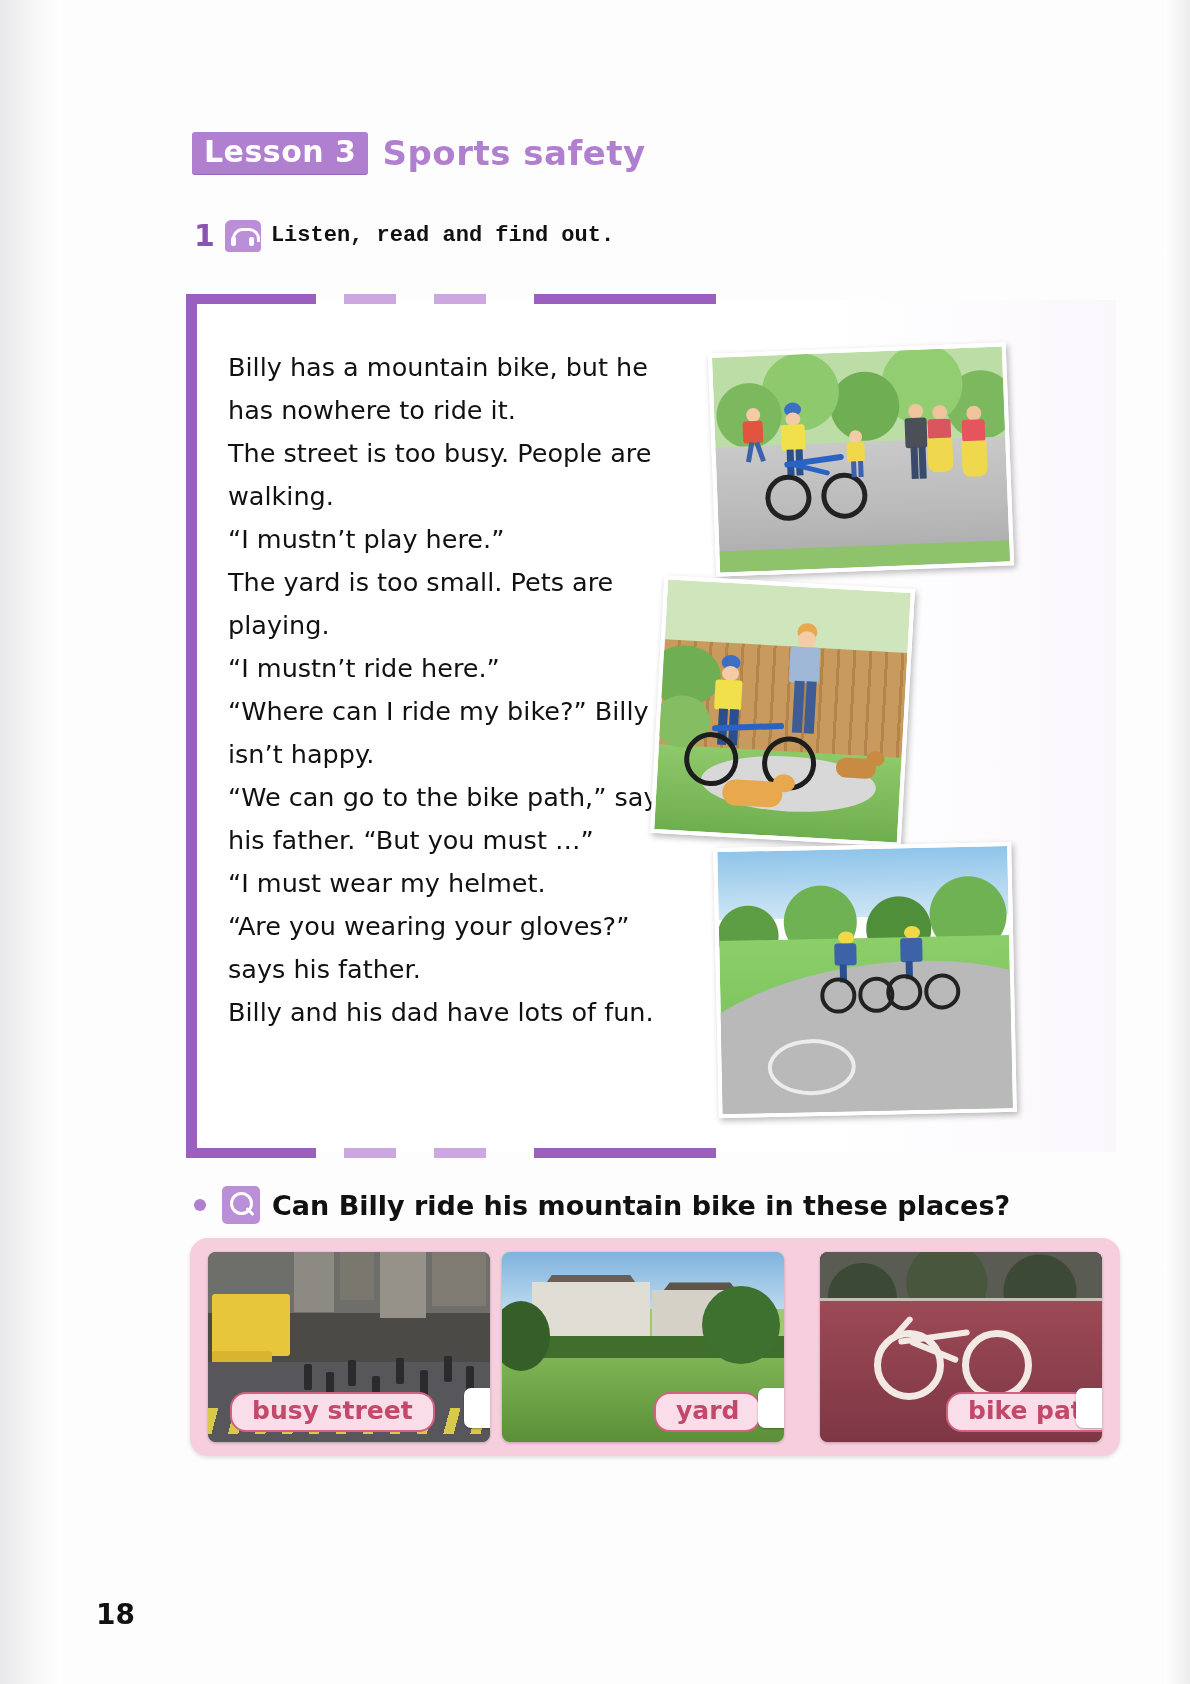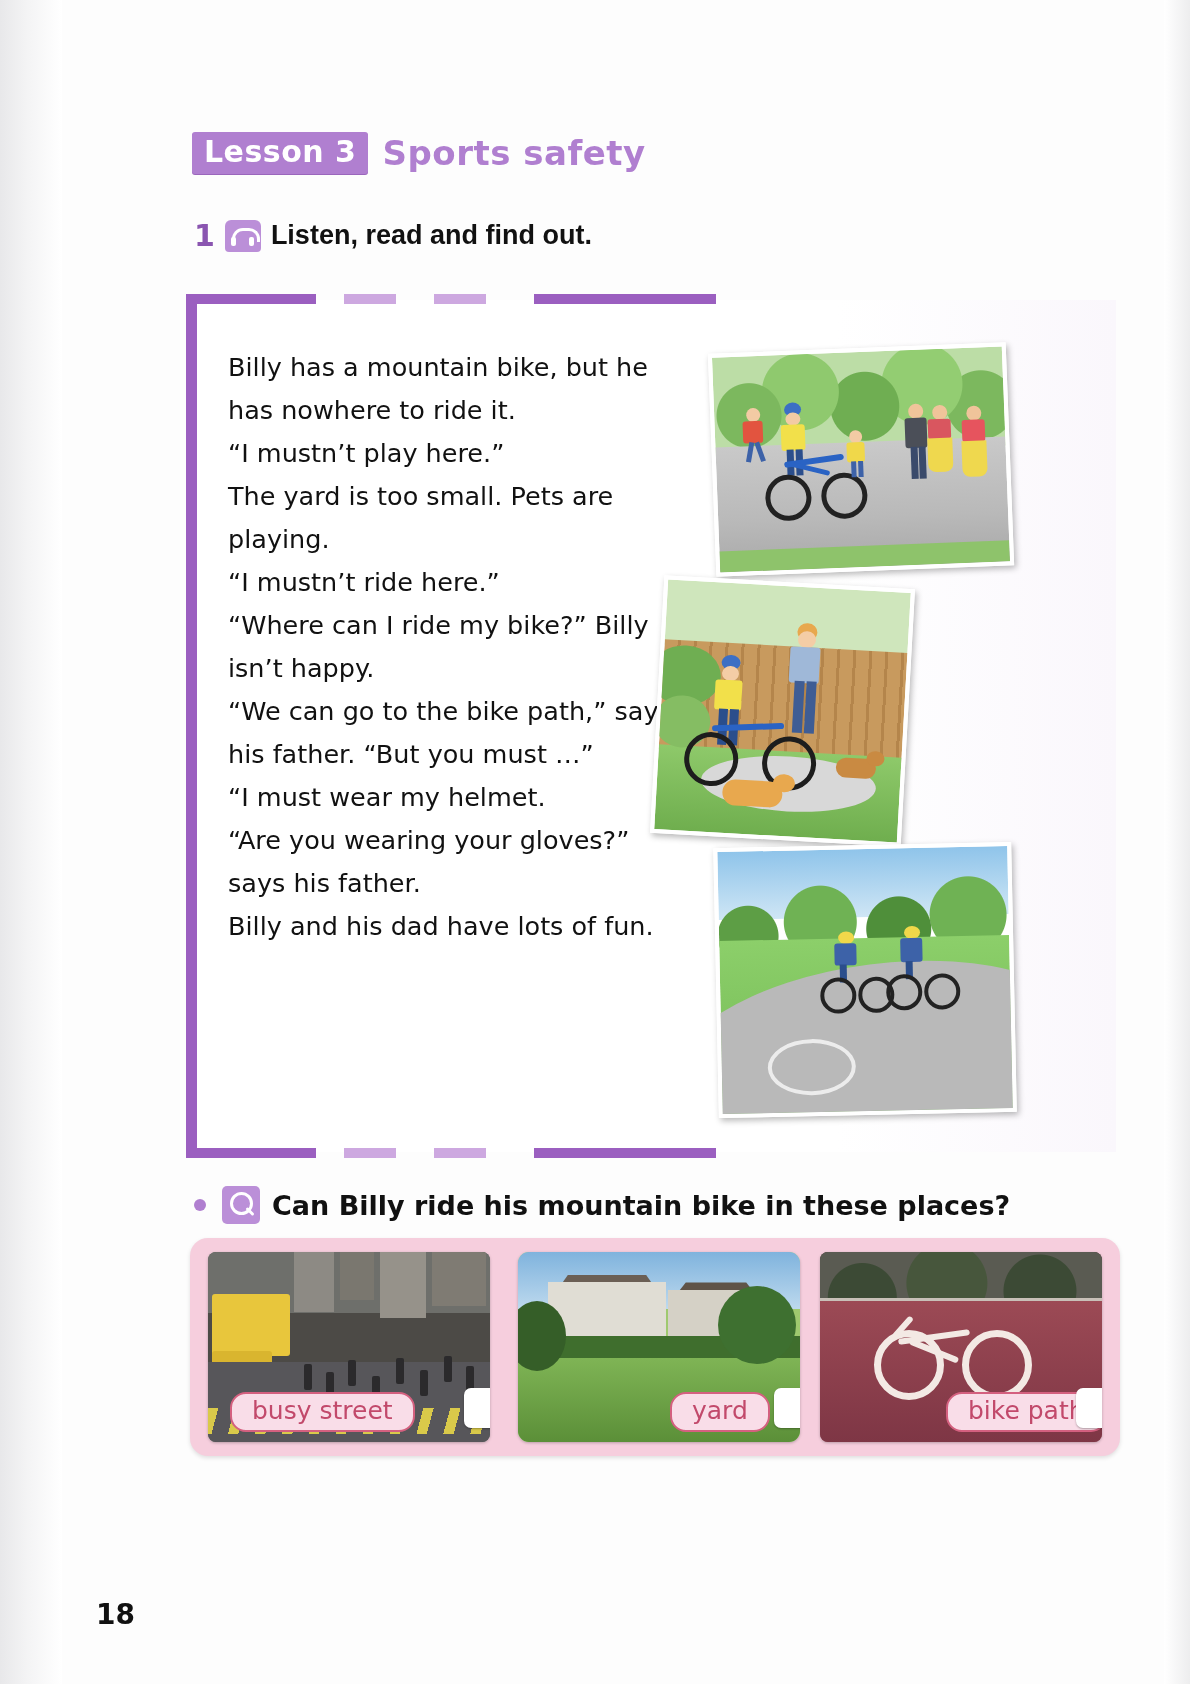--- a/index.html
+++ b/index.html
@@ -96,24 +96,24 @@
   .headphone-icon::after {
     content: "";
     position: absolute;
     left: 6px; top: 17px;
     width: 5px; height: 9px;
     background: #ffffff;
     border-radius: 2px;
     box-shadow: 18px 0 0 #ffffff;
   }
   .task1-text {
-    font-size: 27px;
+    font-size: 22px;
     font-weight: bold;
     color: #111;
-    font-family: Liberation Sans, sans-serif;
+    font-family: Liberation Mono, monospace;
   }
 
   
   .reading-panel {
     position: absolute;
     left: 186px;
     top: 300px;
     width: 930px;
     height: 852px;
     background: linear-gradient(to right, #ffffff 70%, #faf7fc 100%);
@@ -279,23 +279,24 @@
   }
   .photo-card {
     position: absolute;
     top: 14px;
     width: 282px;
     height: 190px;
     background: #ffffff;
     border-radius: 8px;
     overflow: hidden;
     box-shadow: 0 1px 3px rgba(0,0,0,0.25);
+    font-weight: bold;
   }
   .pc1 { left: 18px; }
-  .pc2 { left: 328px; border-radius: 11px; }
+  .pc2 { left: 312px; }
   .pc3 { left: 630px; }
 
   
   .ph1 { position:absolute; inset:0; background:#4c4a46; }
   .ph1 .sky { position:absolute; left:0; top:0; right:0; height:32%; background:#6e6f6b; }
   .ph1 .bus { position:absolute; left:4px; top:22%; width:78px; height:62px; background:#e8c63c; border-radius:3px;}
   .ph1 .bus2 { position:absolute; left:4px; top:52%; width:60px; height:40px; background:#d9b52f; border-radius:3px;}
   .ph1 .road { position:absolute; left:0; bottom:0; right:0; height:42%; background:#57565a; }
   .ph1 .zebra { position:absolute; left:0; bottom:8px; right:0; height:26px;
       background: repeating-linear-gradient(105deg, #d9c94a 0 10px, transparent 10px 26px); }
@@ -408,20 +409,21 @@
       <div class="seg" style="width:28px; background:transparent;"></div>
       <div class="seg light" style="width:52px;"></div>
       <div class="seg" style="width:38px; background:transparent;"></div>
       <div class="seg light" style="width:52px;"></div>
       <div class="seg" style="width:48px; background:transparent;"></div>
       <div class="seg" style="width:182px;"></div>
     </div>
 
     <div class="story">
       <div>Billy has a mountain bike, but he has nowhere to ride it.</div>
+      <div>The street is too busy. People are walking.</div>
       <div>“I mustn’t play here.”</div>
       <div>The yard is too small. Pets are playing.</div>
       <div>“I mustn’t ride here.”</div>
       <div>“Where can I ride my bike?” Billy isn’t happy.</div>
       <div>“We can go to the bike path,” says his father. “But you must …”</div>
       <div>“I must wear my helmet.</div>
       <div>“Are you wearing your gloves?” says his father.</div>
       <div>Billy and his dad have lots of fun.</div>
     </div>
   </div>

